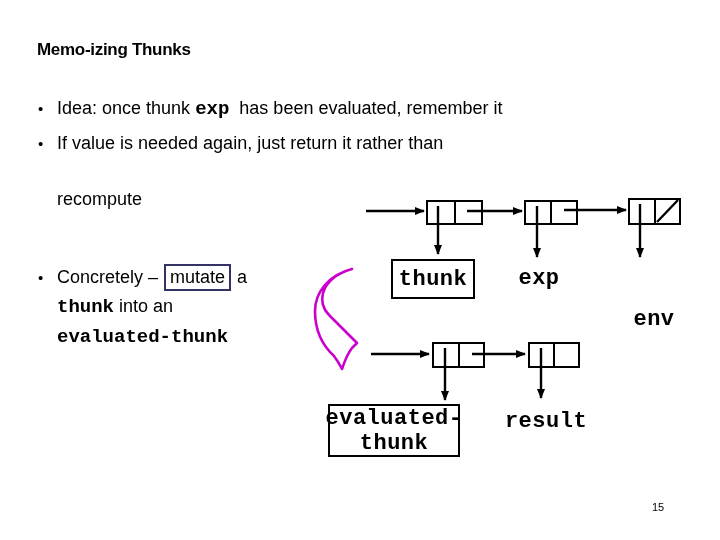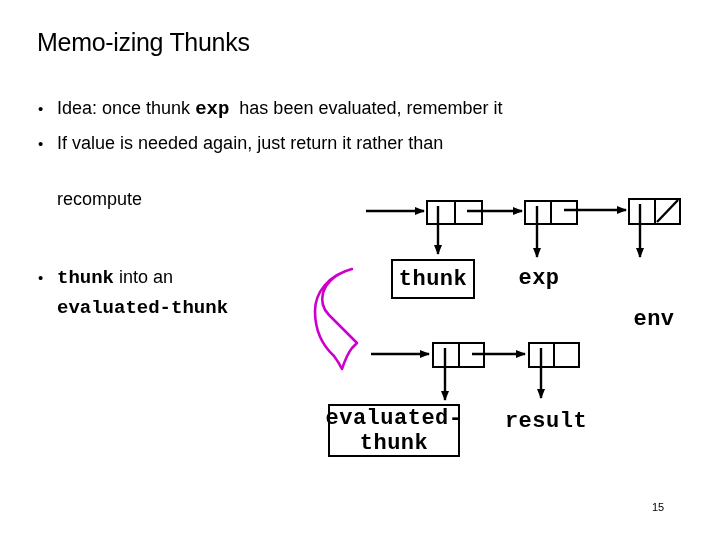--- a/index.html
+++ b/index.html
@@ -1,21 +1,21 @@
 <!DOCTYPE html>
 <html><head>
 <meta charset="utf-8">
 <style>
   html,body{margin:0;padding:0;}
   body{
     width:720px;height:540px;background:#ffffff;position:relative;overflow:hidden;
     font-family:"Liberation Sans",sans-serif;color:#000;
   }
   .abs{position:absolute;}
-  .title{left:37px;top:28px;font-size:25px;font-weight:normal;letter-spacing:-0.3px;}
+  .title{left:37px;top:40px;font-size:17px;font-weight:bold;letter-spacing:-0.3px;}
   .bullet{display:flex;font-size:18px;line-height:29px;}
   .bullet .mk{width:19px;flex:0 0 19px;font-size:15px;}
   .i{}
   .mono{font-family:"Liberation Mono",monospace;font-weight:bold;font-size:19px;}
   .pre{white-space:pre-wrap;margin-top:28px;}
   .mutatebox{display:inline-block;border:2px solid #333366;padding:0 4px;line-height:23px;margin:0 1px;}
   .cons{position:absolute;display:flex;border:2px solid #000;box-sizing:border-box;background:transparent;}
   .cons .car{border-right:2px solid #000;}
   .cons .half{flex:1;}
   .dlabel{position:absolute;font-family:"Liberation Mono",monospace;font-weight:bold;font-size:22px;text-align:center;letter-spacing:0.5px;}
@@ -41,20 +41,23 @@
   <span class="mk">•</span>
   <span>
     <span style="display:block;">If value is needed again, just return it rather than</span>
     <span style="display:block;margin-top:27px;">recompute</span>
   </span>
 </div>
 
 <div class="abs bullet" style="left:38px;top:263px;width:300px;">
   <span class="mk">•</span>
   <span>
+    <span style="display:block;">
+      <span class="i">Concretely</span><span class="pre"> – </span><span class="mutatebox">mutate</span><span class="pre"> a</span>
+    </span>
     <span style="display:block;">
       <span class="mono">thunk</span><span class="pre"> into an</span>
     </span>
     <span style="display:block;">
       <span class="mono">evaluated-thunk</span>
     </span>
   </span>
 </div>
 
 <div class="cons" style="left:426px;top:200px;width:57px;height:25px;">

